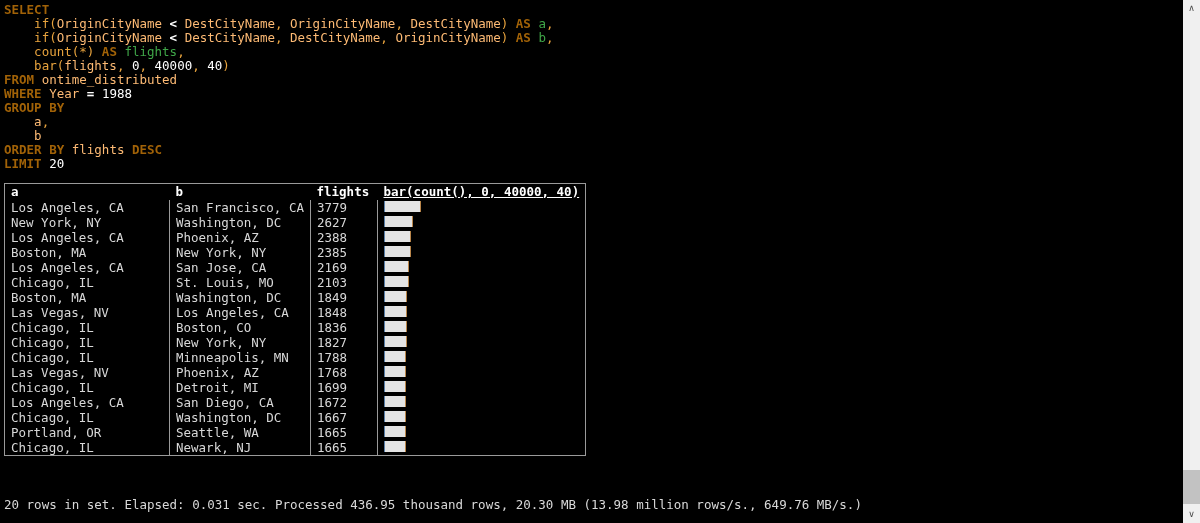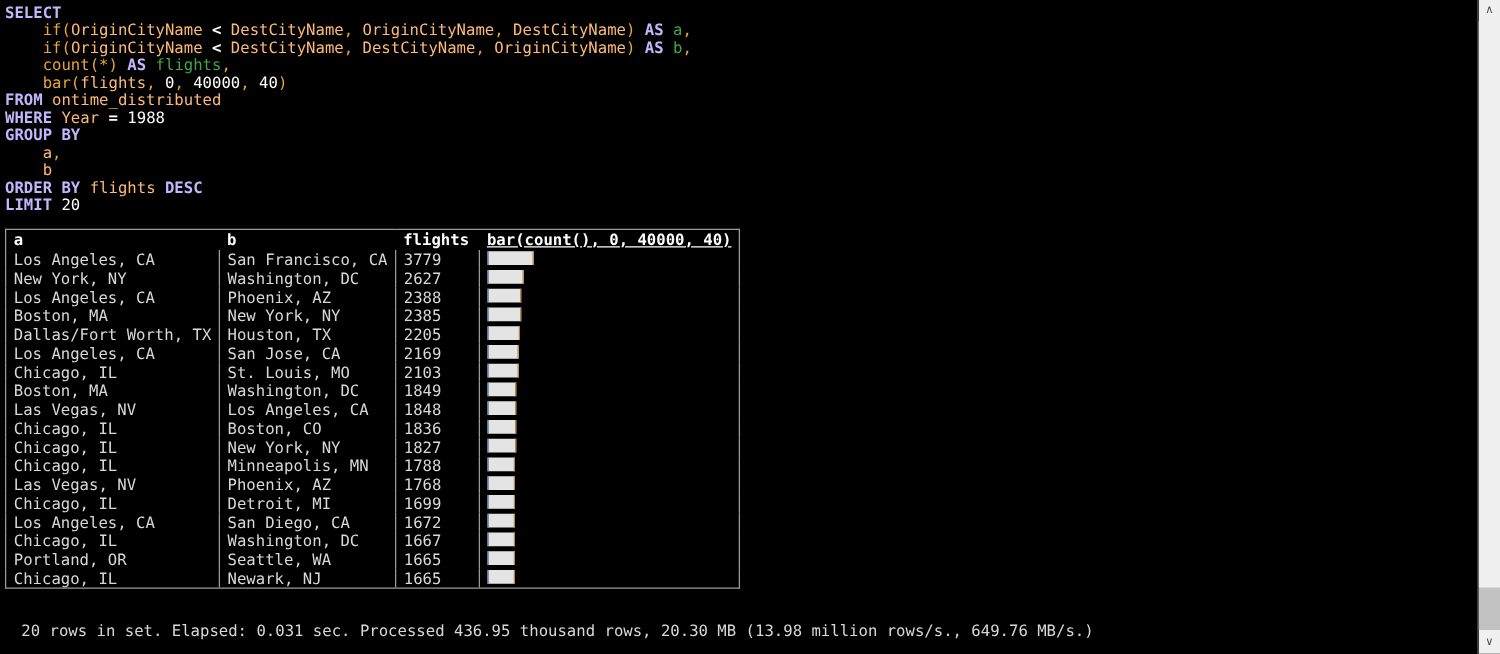--- a/index.html
+++ b/index.html
@@ -28,21 +28,21 @@
   }
 
   
   .sql {
     padding: 3px 0 0 4px;
     white-space: pre;
     font-size: 12.5px;
     line-height: 14px;
   }
   .sql .line { white-space: pre; height: 14px; }
-  .kw   { color: #c4b5fd; font-weight: bold; }
+  .kw   { color: #a16207; font-weight: bold; }
   .fn   { color: #e8a33d; }
   .punc { color: #e8a33d; }
   .ident{ color: #fdba74; }
   .alias{ color: #3fa648; }
   .num  { color: #ffffff; }
   .op   { color: #ffffff; font-weight: bold; }
   .plain{ color: #d8d8d8; }
 
   
   .table-wrap {
@@ -98,21 +98,21 @@
     margin-top: 1px;
     background: #e4e4e4;
     border-right: 1px solid #b9864b;
     border-left: 1px solid #5a7fa8;
     box-sizing: border-box;
   }
 
   
   .status {
     position: absolute;
-    left: 17px;
+    left: 4px;
     top: 498px;
     white-space: pre;
     color: #d8d8d8;
     font-size: 12.5px;
     line-height: 14px;
   }
 
   
   #scrollbar {
     position: absolute;
@@ -183,26 +183,20 @@
             <td class="c-f colsep">2388</td>
             <td class="c-bar colsep"><div class="barcell"><span class="bar" style="width: 26.9px;"></span></div></td>
           </tr>
           <tr>
             <td class="c-a">Boston, MA</td>
             <td class="c-b colsep">New York, NY</td>
             <td class="c-f colsep">2385</td>
             <td class="c-bar colsep"><div class="barcell"><span class="bar" style="width: 26.9px;"></span></div></td>
           </tr>
           <tr>
-            <td class="c-a">Dallas/Fort Worth, TX</td>
-            <td class="c-b colsep">Houston, TX</td>
-            <td class="c-f colsep">2205</td>
-            <td class="c-bar colsep"><div class="barcell"><span class="bar" style="width: 25.5px;"></span></div></td>
-          </tr>
-          <tr>
             <td class="c-a">Los Angeles, CA</td>
             <td class="c-b colsep">San Jose, CA</td>
             <td class="c-f colsep">2169</td>
             <td class="c-bar colsep"><div class="barcell"><span class="bar" style="width: 25.3px;"></span></div></td>
           </tr>
           <tr>
             <td class="c-a">Chicago, IL</td>
             <td class="c-b colsep">St. Louis, MO</td>
             <td class="c-f colsep">2103</td>
             <td class="c-bar colsep"><div class="barcell"><span class="bar" style="width: 24.8px;"></span></div></td>

